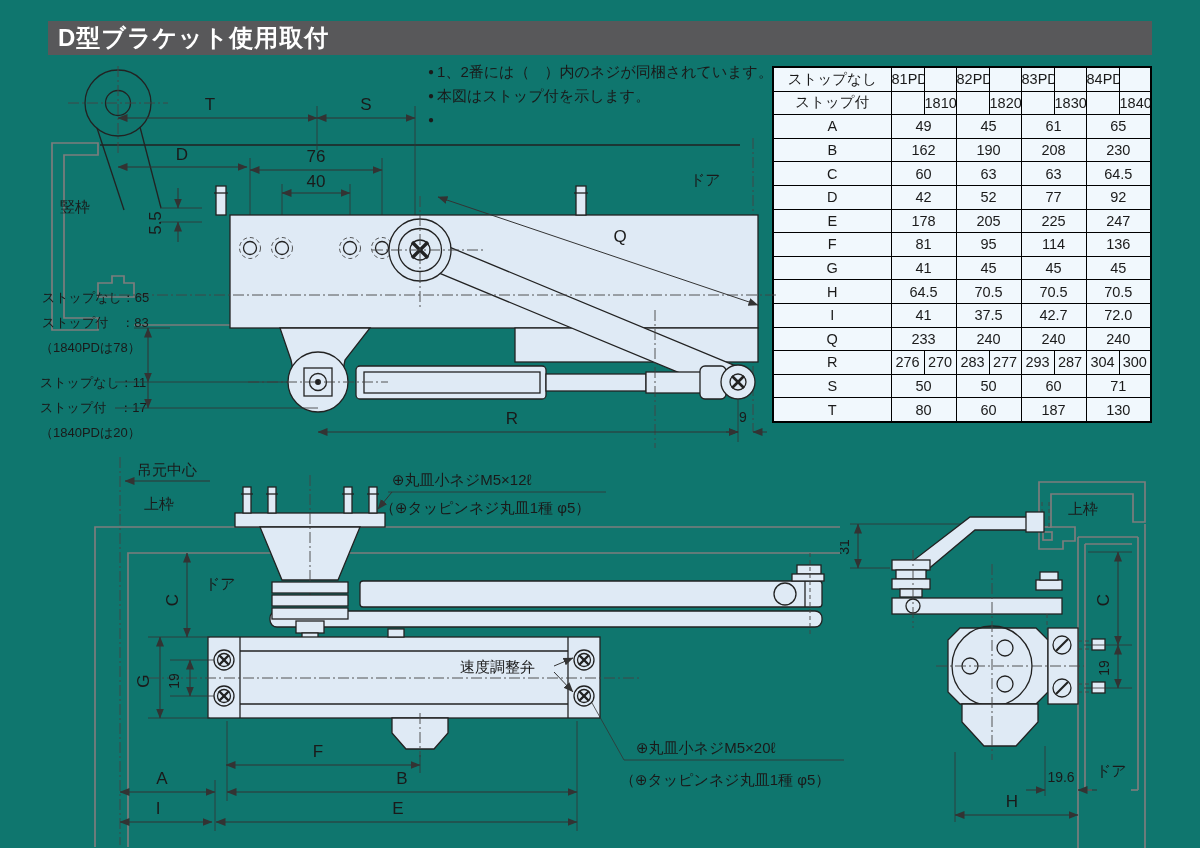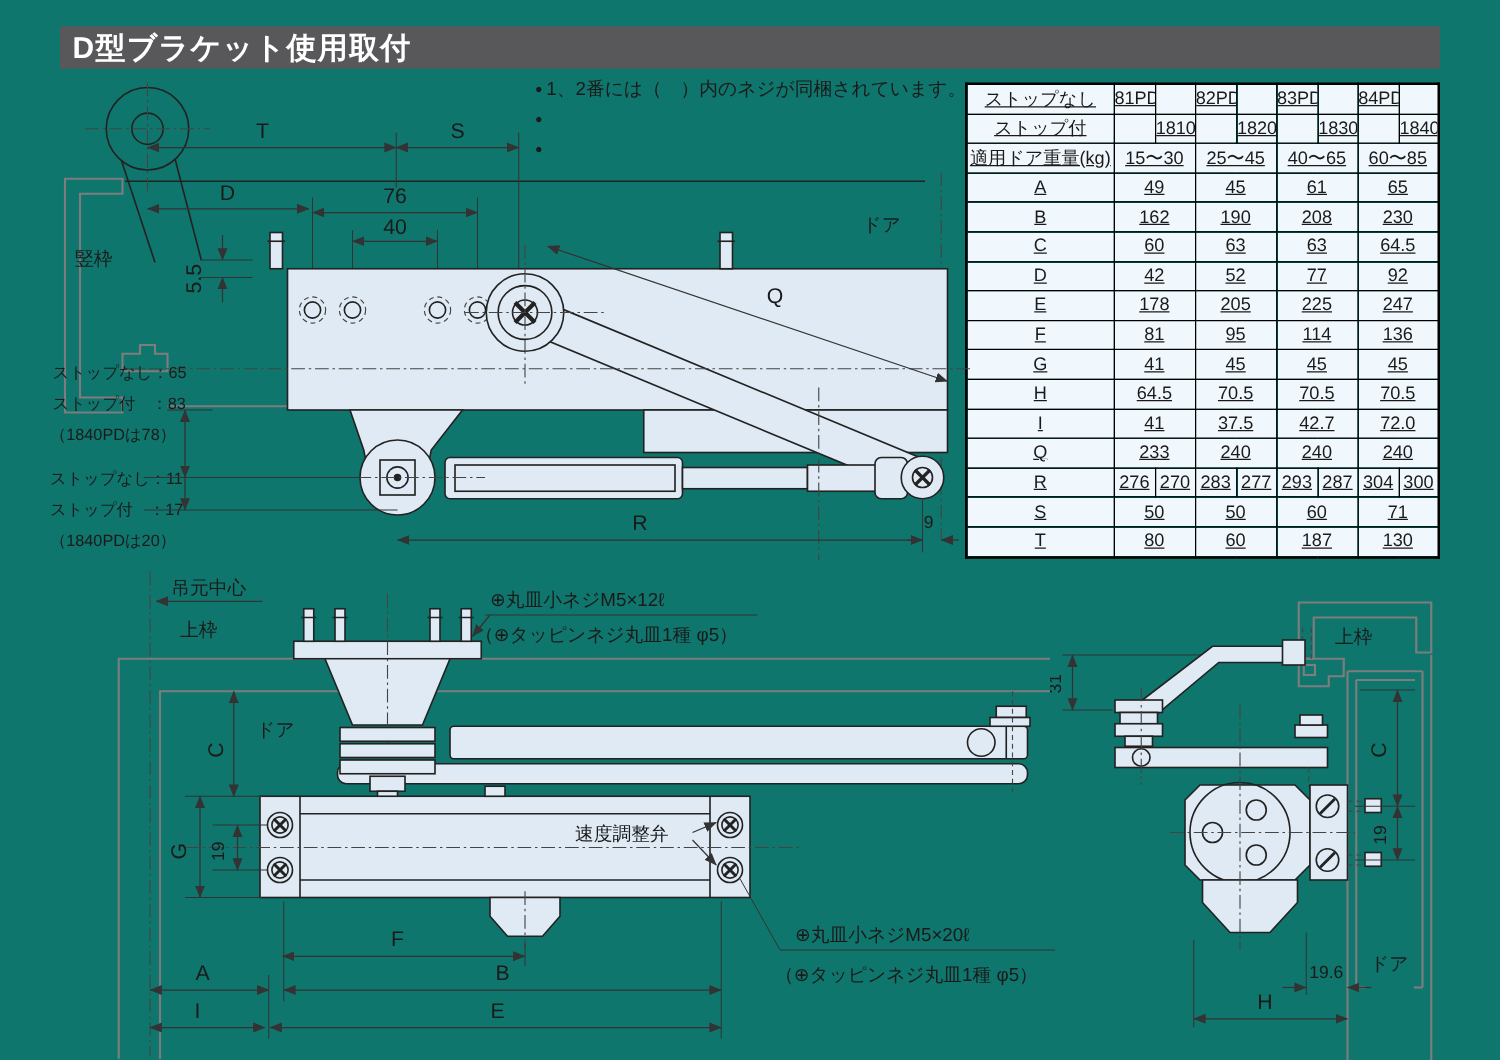--- a/index.html
+++ b/index.html
@@ -14,21 +14,21 @@
   
   #notes{position:absolute;left:428px;top:60px;width:345px;font-size:15px;}
   .note-row{display:flex;align-items:flex-start;line-height:24px;}
   .note-row .blt{font-size:10px;line-height:24px;margin-right:3px;}
 
   
   #spec{position:absolute;left:772px;top:66px;}
   table.spec{border-collapse:collapse;table-layout:fixed;width:378px;}
   table.spec td{border:1px solid #000;height:22.6px;padding:0;text-align:center;
     font-size:14.5px;background:#f1f8fd;overflow:hidden;white-space:nowrap;}
-  table.spec{border:2px solid #000;text-decoration:underline;}
+  table.spec{border:2px solid #000;}
   td.lbl{background:#aad9ee;font-size:13.5px;}
   td.model{font-size:12px;background:#f7fbfe;text-align:left;padding-left:2px;margin-left:24px;}
   td.model2{font-size:9.5px;background:#f7fbfe;text-align:center;}
 
   
   .draw{position:absolute;}
   svg text{font-family:"Liberation Sans","DejaVu Sans",sans-serif;fill:#1a1a1a;}
   .part{stroke:#222;stroke-width:1.3;fill:none;}
   .fillpart{stroke:#222;stroke-width:1.3;fill:#dfeaf5;}
   .frame{stroke:#7d7d7d;stroke-width:1.7;fill:none;}
@@ -50,20 +50,21 @@
     <span>D型ブラケット使用取付</span>
   </div>
 
   <div id="notes">
     <div class="note-row">
       <span class="blt">●</span>
       <span>1、2番には（　）内のネジが同梱されています。</span>
     </div>
     <div class="note-row">
       <span class="blt">●</span>
+      <span>本図はストップ付を示します。</span>
     </div>
     <div class="note-row">
       <span class="blt">●</span>
     </div>
   </div>
 
   <div id="spec">
     <table class="spec">
       <colgroup>
         <col style="width:118px">
@@ -93,27 +94,20 @@
         <td class="model2"></td>
         <td class="model2">1810PD</td>
         <td class="model2"></td>
         <td class="model2">1820PD</td>
         <td class="model2"></td>
         <td class="model2">1830PD</td>
         <td class="model2"></td>
         <td class="model2">1840PD</td>
       </tr>
       <tr>
-        <td class="lbl">適用ドア重量(kg)</td>
-        <td colspan="2">15〜30</td>
-        <td colspan="2">25〜45</td>
-        <td colspan="2">40〜65</td>
-        <td colspan="2">60〜85</td>
-      </tr>
-      <tr>
         <td class="lbl">A</td>
         <td colspan="2">49</td>
         <td colspan="2">45</td>
         <td colspan="2">61</td>
         <td colspan="2">65</td>
       </tr>
       <tr>
         <td class="lbl">B</td>
         <td colspan="2">162</td>
         <td colspan="2">190</td>

